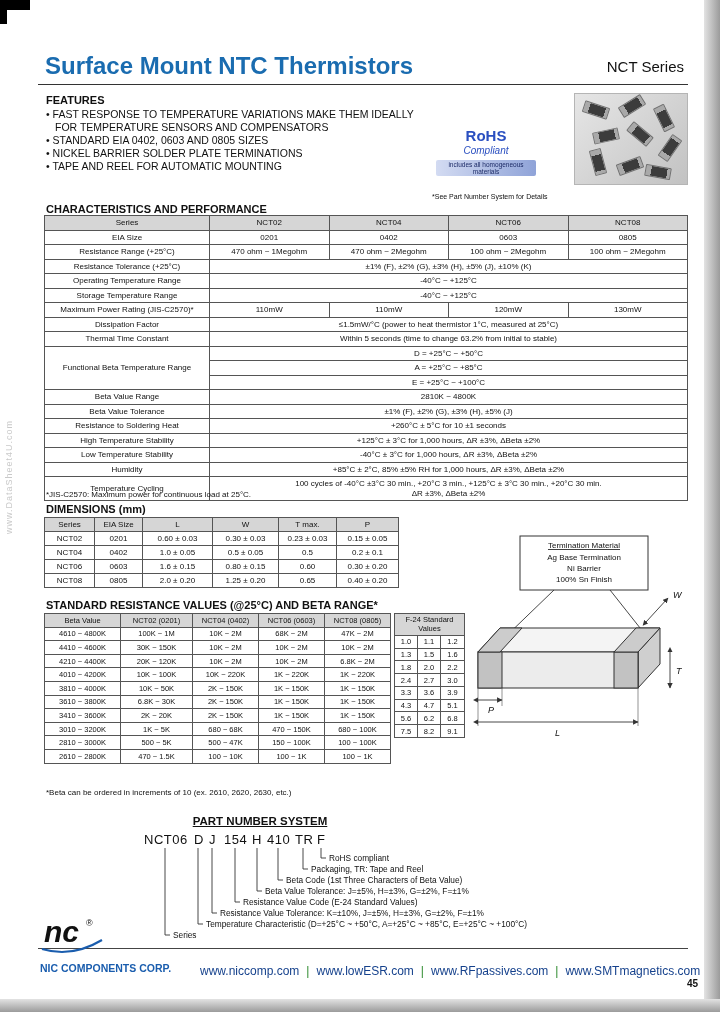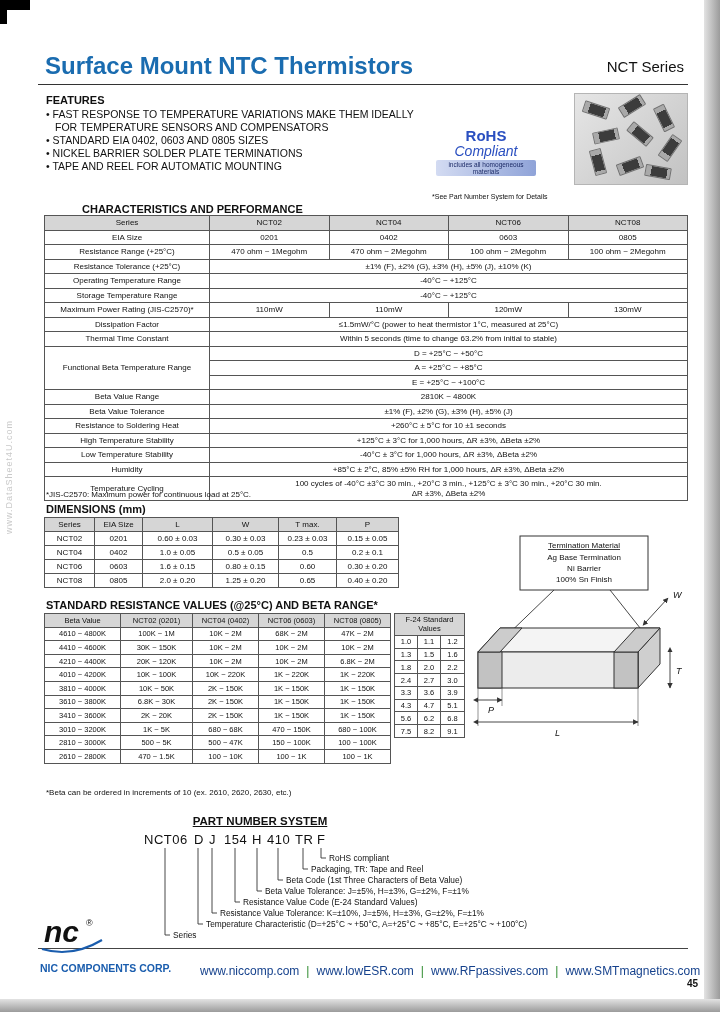--- a/index.html
+++ b/index.html
@@ -22,21 +22,21 @@
   
   .features { position:absolute; left:46px; top:94px; width:385px; }
   .features .hd { font-size:11px; font-weight:bold; color:#111; margin-bottom:2px; }
   .features ul { list-style:none; }
   .features li { font-size:10.5px; line-height:13px; color:#111; padding-left:9px; text-indent:-9px; }
   .features li::before { content:"• "; }
 
   
   .rohs { position:absolute; left:436px; top:128px; width:100px; text-align:center; }
   .rohs .t1 { font-size:15px; font-weight:bold; color:#2a4fc0; line-height:16px; }
-  .rohs .t2 { font-size:14px; font-style:italic; color:#2a4fc0; line-height:14px; }
+  .rohs .t2 { font-size:10px; font-style:italic; color:#2a4fc0; line-height:14px; }
   .rohs .t3 { display:block; font-size:6.5px; color:#1c2a66; background:linear-gradient(to right,#d3dbf2,#8fa3d8); border-radius:2px; padding:1px 2px; margin-top:2px; }
   .rohs-note { position:absolute; left:432px; top:193px; width:120px; font-size:7px; color:#111; }
 
   
   .chip-photo { position:absolute; left:574px; top:93px; width:114px; height:92px; background:linear-gradient(135deg,#e6e6e6,#c2c2c2); border:1px solid #b5b5b5; overflow:hidden; }
   .chip-photo .c { position:absolute; width:26px; height:12px; background:linear-gradient(90deg,#a9a9a9 0 5px,#3c3c3c 5px 21px,#a9a9a9 21px); border:1px solid #707070; border-radius:1px; }
 
   
   .sec-hd { position:absolute; font-size:11px; font-weight:bold; color:#111; }
   .note { position:absolute; font-size:8px; color:#111; }
@@ -113,21 +113,21 @@
     <div class="c" style="left:44px;top:6px;transform:rotate(-32deg)"></div>
     <div class="c" style="left:76px;top:18px;transform:rotate(64deg)"></div>
     <div class="c" style="left:18px;top:36px;transform:rotate(-12deg)"></div>
     <div class="c" style="left:52px;top:34px;transform:rotate(40deg)"></div>
     <div class="c" style="left:82px;top:48px;transform:rotate(-55deg)"></div>
     <div class="c" style="left:10px;top:62px;transform:rotate(75deg)"></div>
     <div class="c" style="left:42px;top:66px;transform:rotate(-20deg)"></div>
     <div class="c" style="left:70px;top:72px;transform:rotate(10deg)"></div>
   </div>
 
-  <div class="sec-hd" style="left:46px;top:203px;margin-left:36px;">CHARACTERISTICS AND PERFORMANCE</div>
+  <div class="sec-hd" style="left:46px;top:203px;">CHARACTERISTICS AND PERFORMANCE</div>
   <table class="tbl char-table">
     <colgroup>
         <col style="width:165px">
         <col>
         <col>
         <col>
         <col>
       </colgroup>
     <tbody>
       <tr class="hdr">

